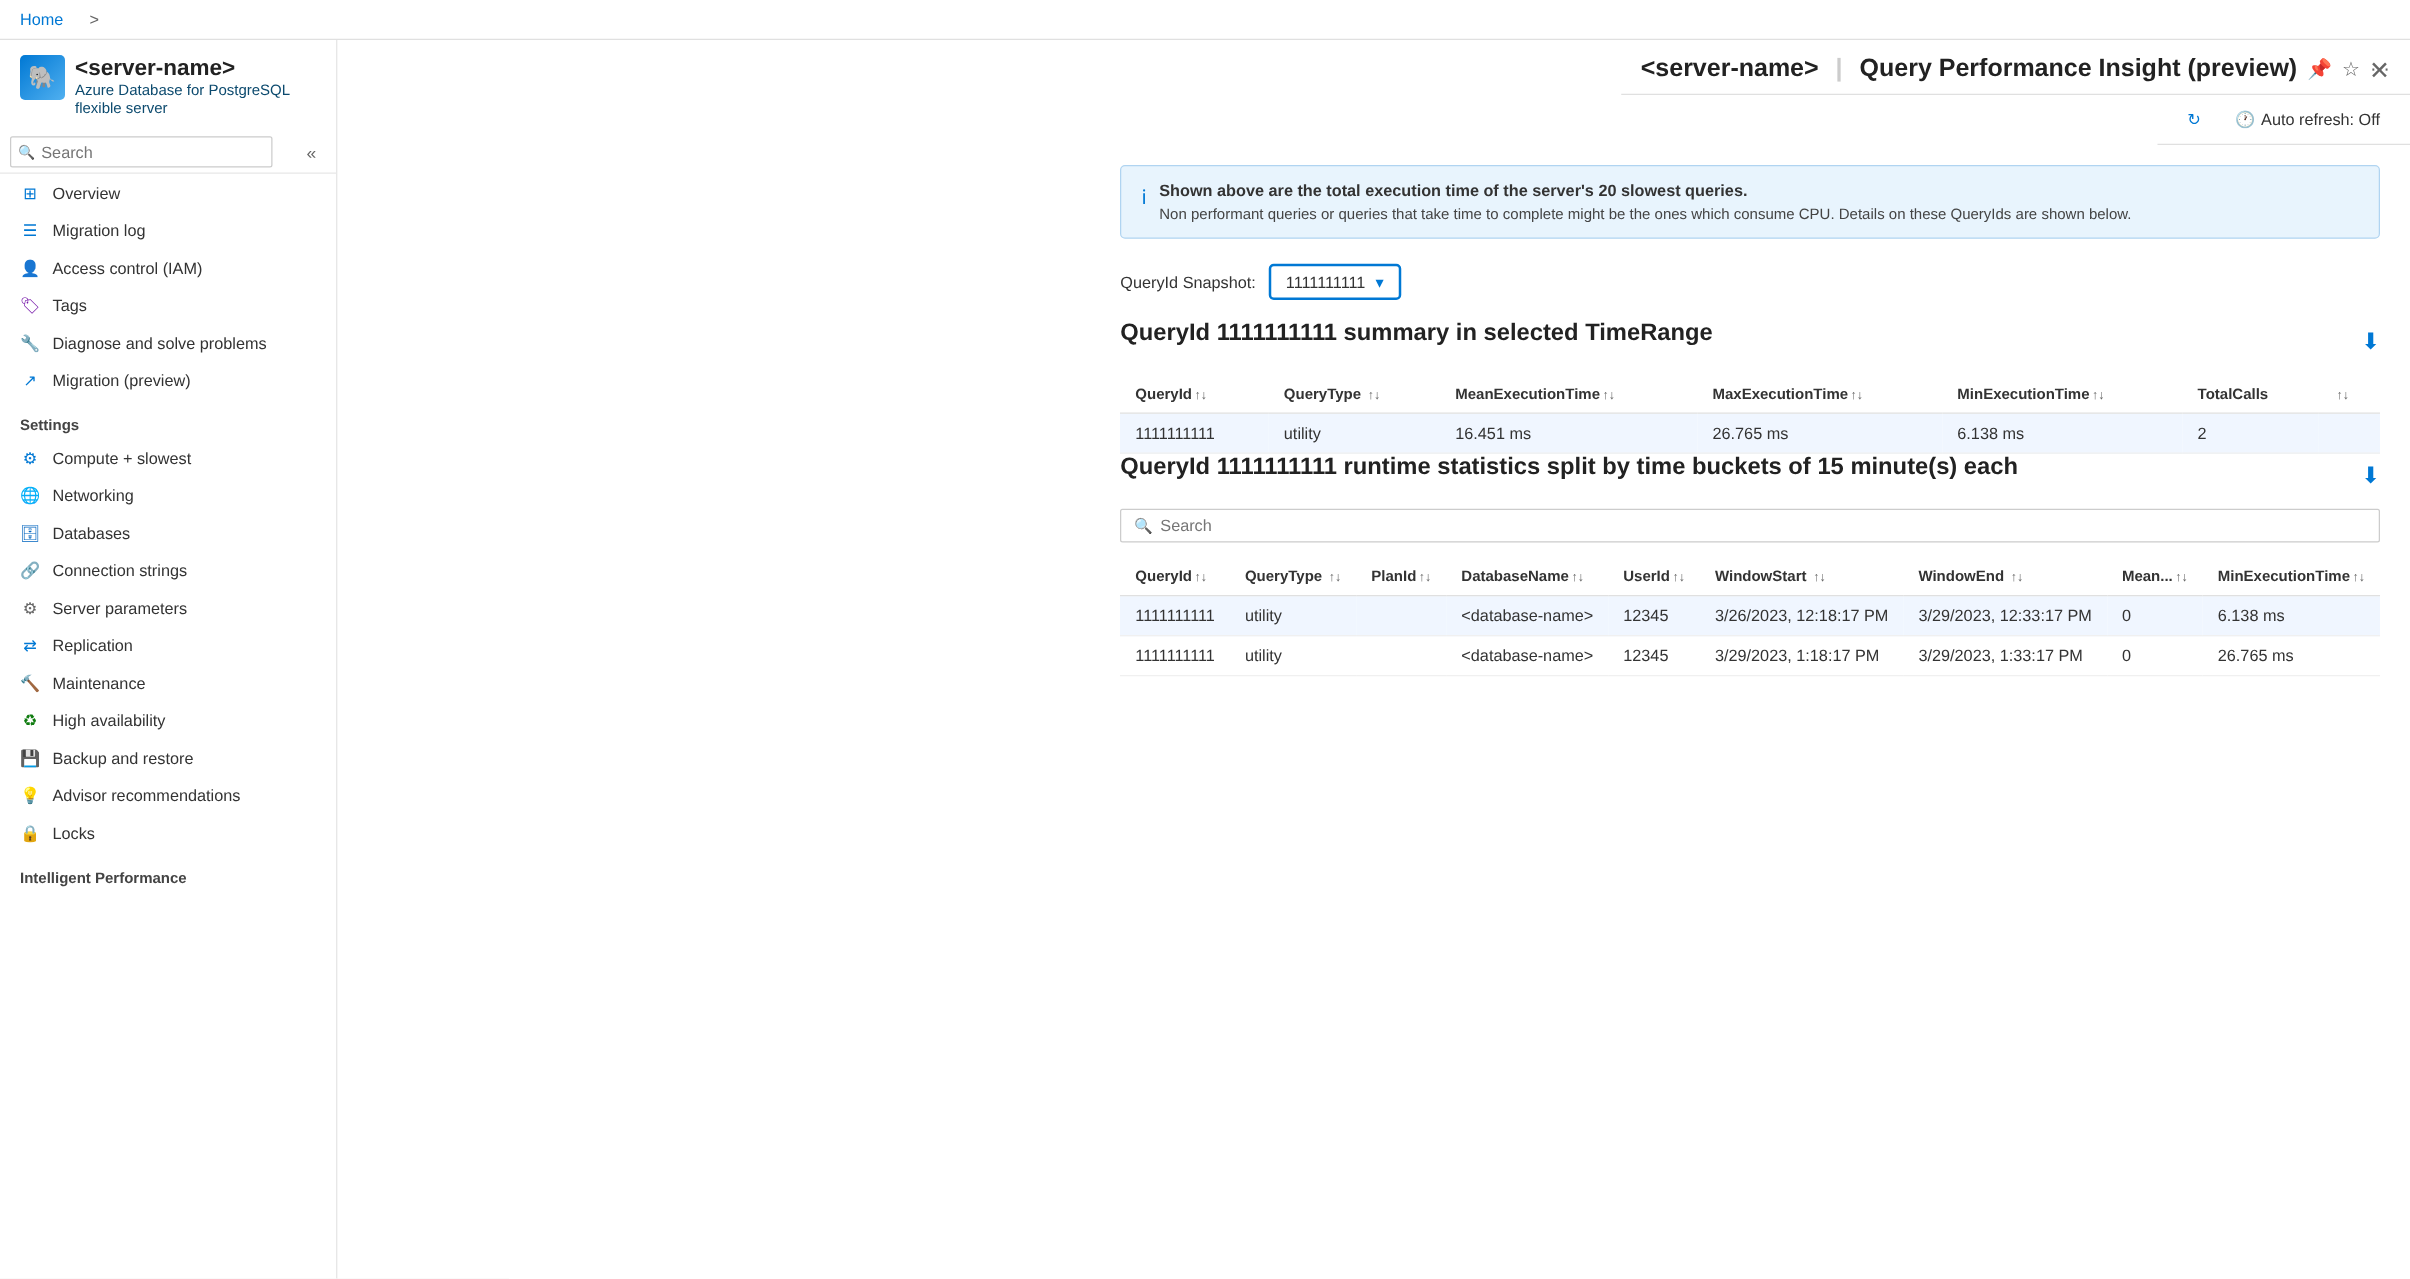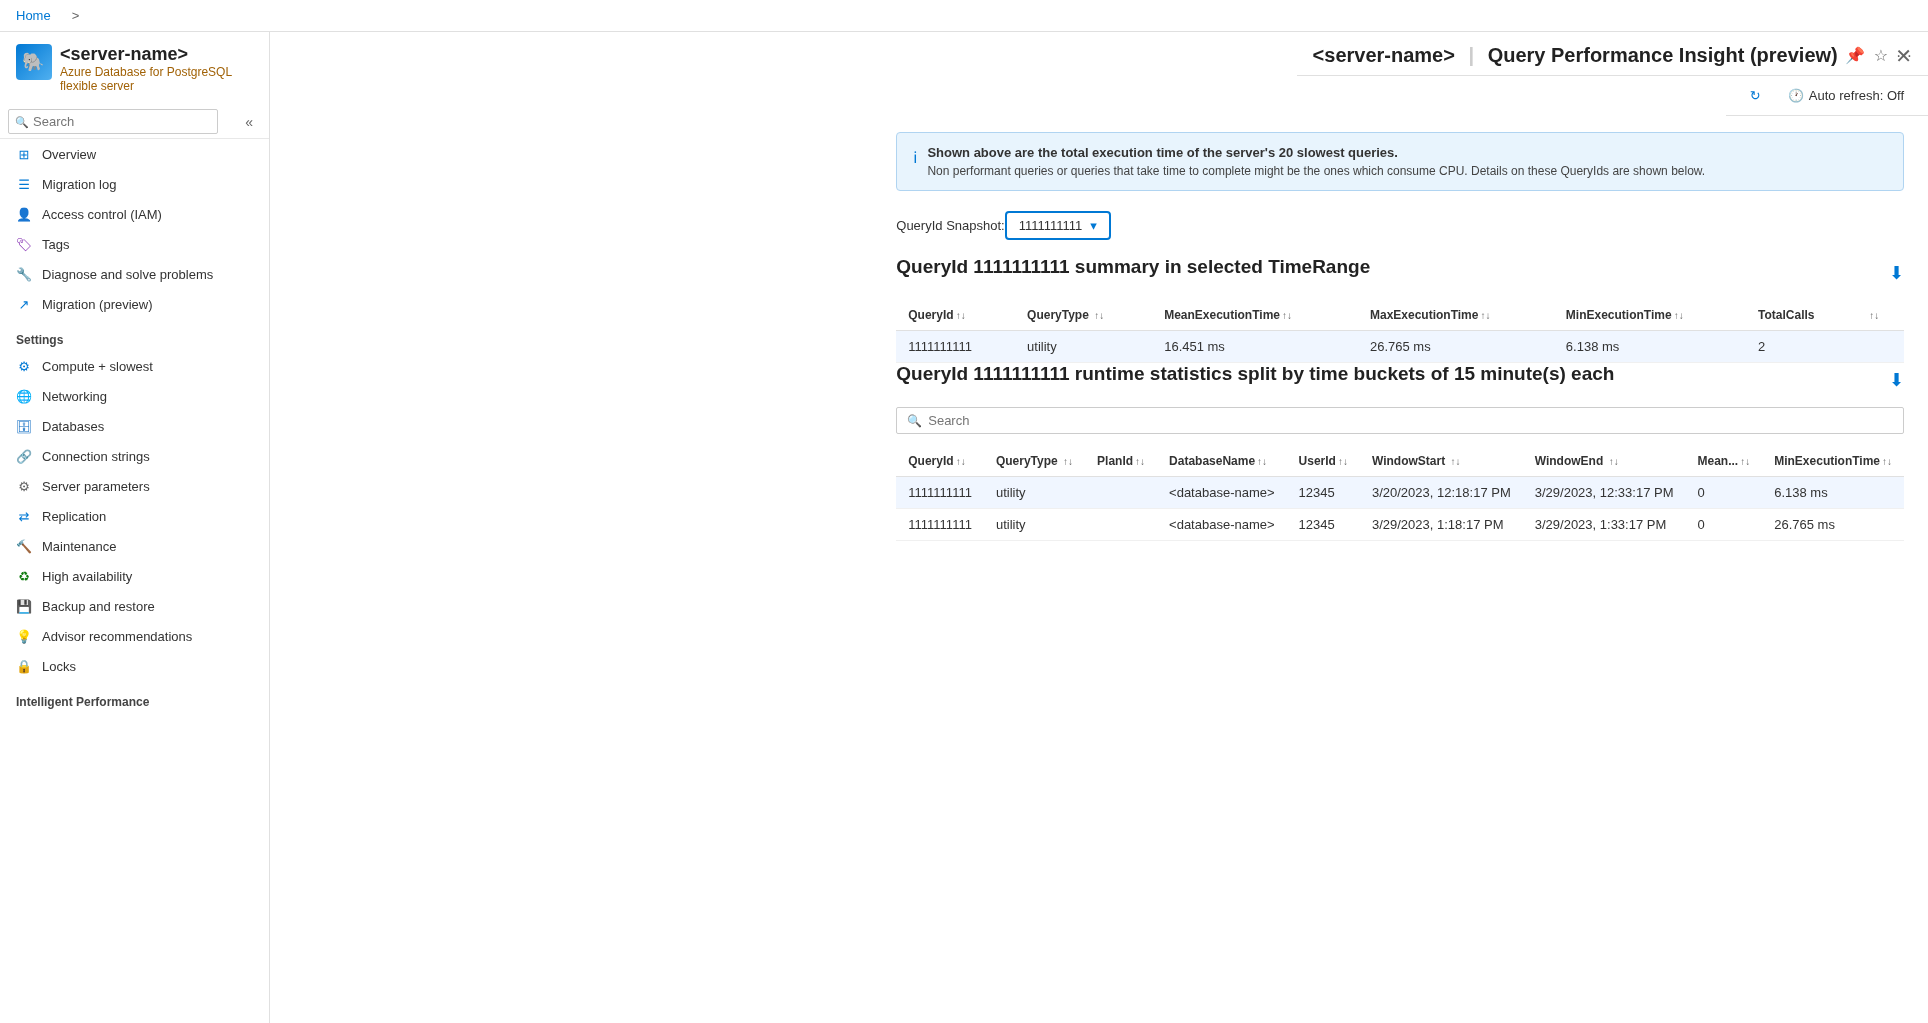--- a/index.html
+++ b/index.html
@@ -10,21 +10,21 @@
     .breadcrumb span { color: #666; }
 
     
     .app-layout { display: flex; flex: 1; overflow: hidden; }
 
     
     .sidebar { width: 270px; min-width: 270px; background: #fff; border-right: 1px solid #e0e0e0; display: flex; flex-direction: column; overflow-y: auto; }
     .sidebar-header { padding: 12px 16px; }
     .sidebar-title-row { display: flex; align-items: flex-start; }
     .sidebar-title-text h2 { font-size: 18px; font-weight: 600; color: #222; }
-    .sidebar-title-text p { font-size: 12px; color: #a16207; }
+    .sidebar-title-text p { font-size: 12px; color: #0c4a6e; }
 
     .collapse-btn { background: none; border: none; cursor: pointer; font-size: 14px; color: #666; padding: 4px 8px; }
 
     .sidebar-nav { flex: 1; padding-bottom: 16px; }
     .nav-item { display: flex; align-items: center; padding: 7px 16px; cursor: pointer; gap: 10px; font-size: 13px; color: #333; }
     .nav-item .nav-icon { width: 16px; height: 16px; display: flex; align-items: center; justify-content: center; flex-shrink: 0; }
     .section-label { padding: 14px 16px 4px; font-size: 12px; font-weight: 600; color: #444; }
 
     
     .sidebar::-webkit-scrollbar { width: 4px; }
@@ -38,21 +38,21 @@
 
     .content-area { flex: 1; overflow-y: auto; padding: 16px 24px; }
 
     
     .info-banner { background: #e8f4fd; border: 1px solid #b0d4f1; border-radius: 4px; padding: 12px 16px; margin-bottom: 20px; display: flex; gap: 10px; }
     .info-banner .info-icon { color: #0078d4; font-size: 16px; flex-shrink: 0; margin-top: 1px; }
     .info-banner-text strong { display: block; font-weight: 600; margin-bottom: 4px; font-size: 13px; }
     .info-banner-text p { font-size: 12px; color: #444; }
 
     
-    .snapshot-row { display: flex; align-items: center; margin-bottom: 16px; }
+    .snapshot-row { display: flex; align-items: center; gap: 10px; margin-bottom: 16px; }
     .snapshot-label { font-size: 13px; color: #333; font-weight: 500; }
     .snapshot-dropdown { border: 2px solid #0078d4; border-radius: 4px; padding: 5px 12px; font-size: 13px; color: #333; display: flex; align-items: center; gap: 8px; cursor: pointer; background: #fff; }
     .snapshot-dropdown .chevron { color: #0078d4; }
 
     
     .section-title { font-size: 19px; font-weight: 600; margin-bottom: 12px; color: #222; }
 
     
     .data-table { width: 100%; border-collapse: collapse; }
     .data-table th { text-align: left; padding: 8px 12px; font-size: 12px; font-weight: 600; color: #333; border-bottom: 1px solid #e0e0e0; white-space: nowrap; }
@@ -299,21 +299,21 @@
               <th>MinExecutionTime<span class="sort-icon">↑↓</span></th>
             </tr>
           </thead>
           <tbody>
             <tr class="highlighted">
               <td>1111111111</td>
               <td>utility</td>
               <td></td>
               <td>&lt;database-name&gt;</td>
               <td>12345</td>
-              <td>3/20/2023, 12:18:17 PM</td>
+              <td>3/26/2023, 12:18:17 PM</td>
               <td>3/29/2023, 12:33:17 PM</td>
               <td>0</td>
               <td>6.138 ms</td>
             </tr>
             <tr>
               <td>1111111111</td>
               <td>utility</td>
               <td></td>
               <td>&lt;database-name&gt;</td>
               <td>12345</td>

